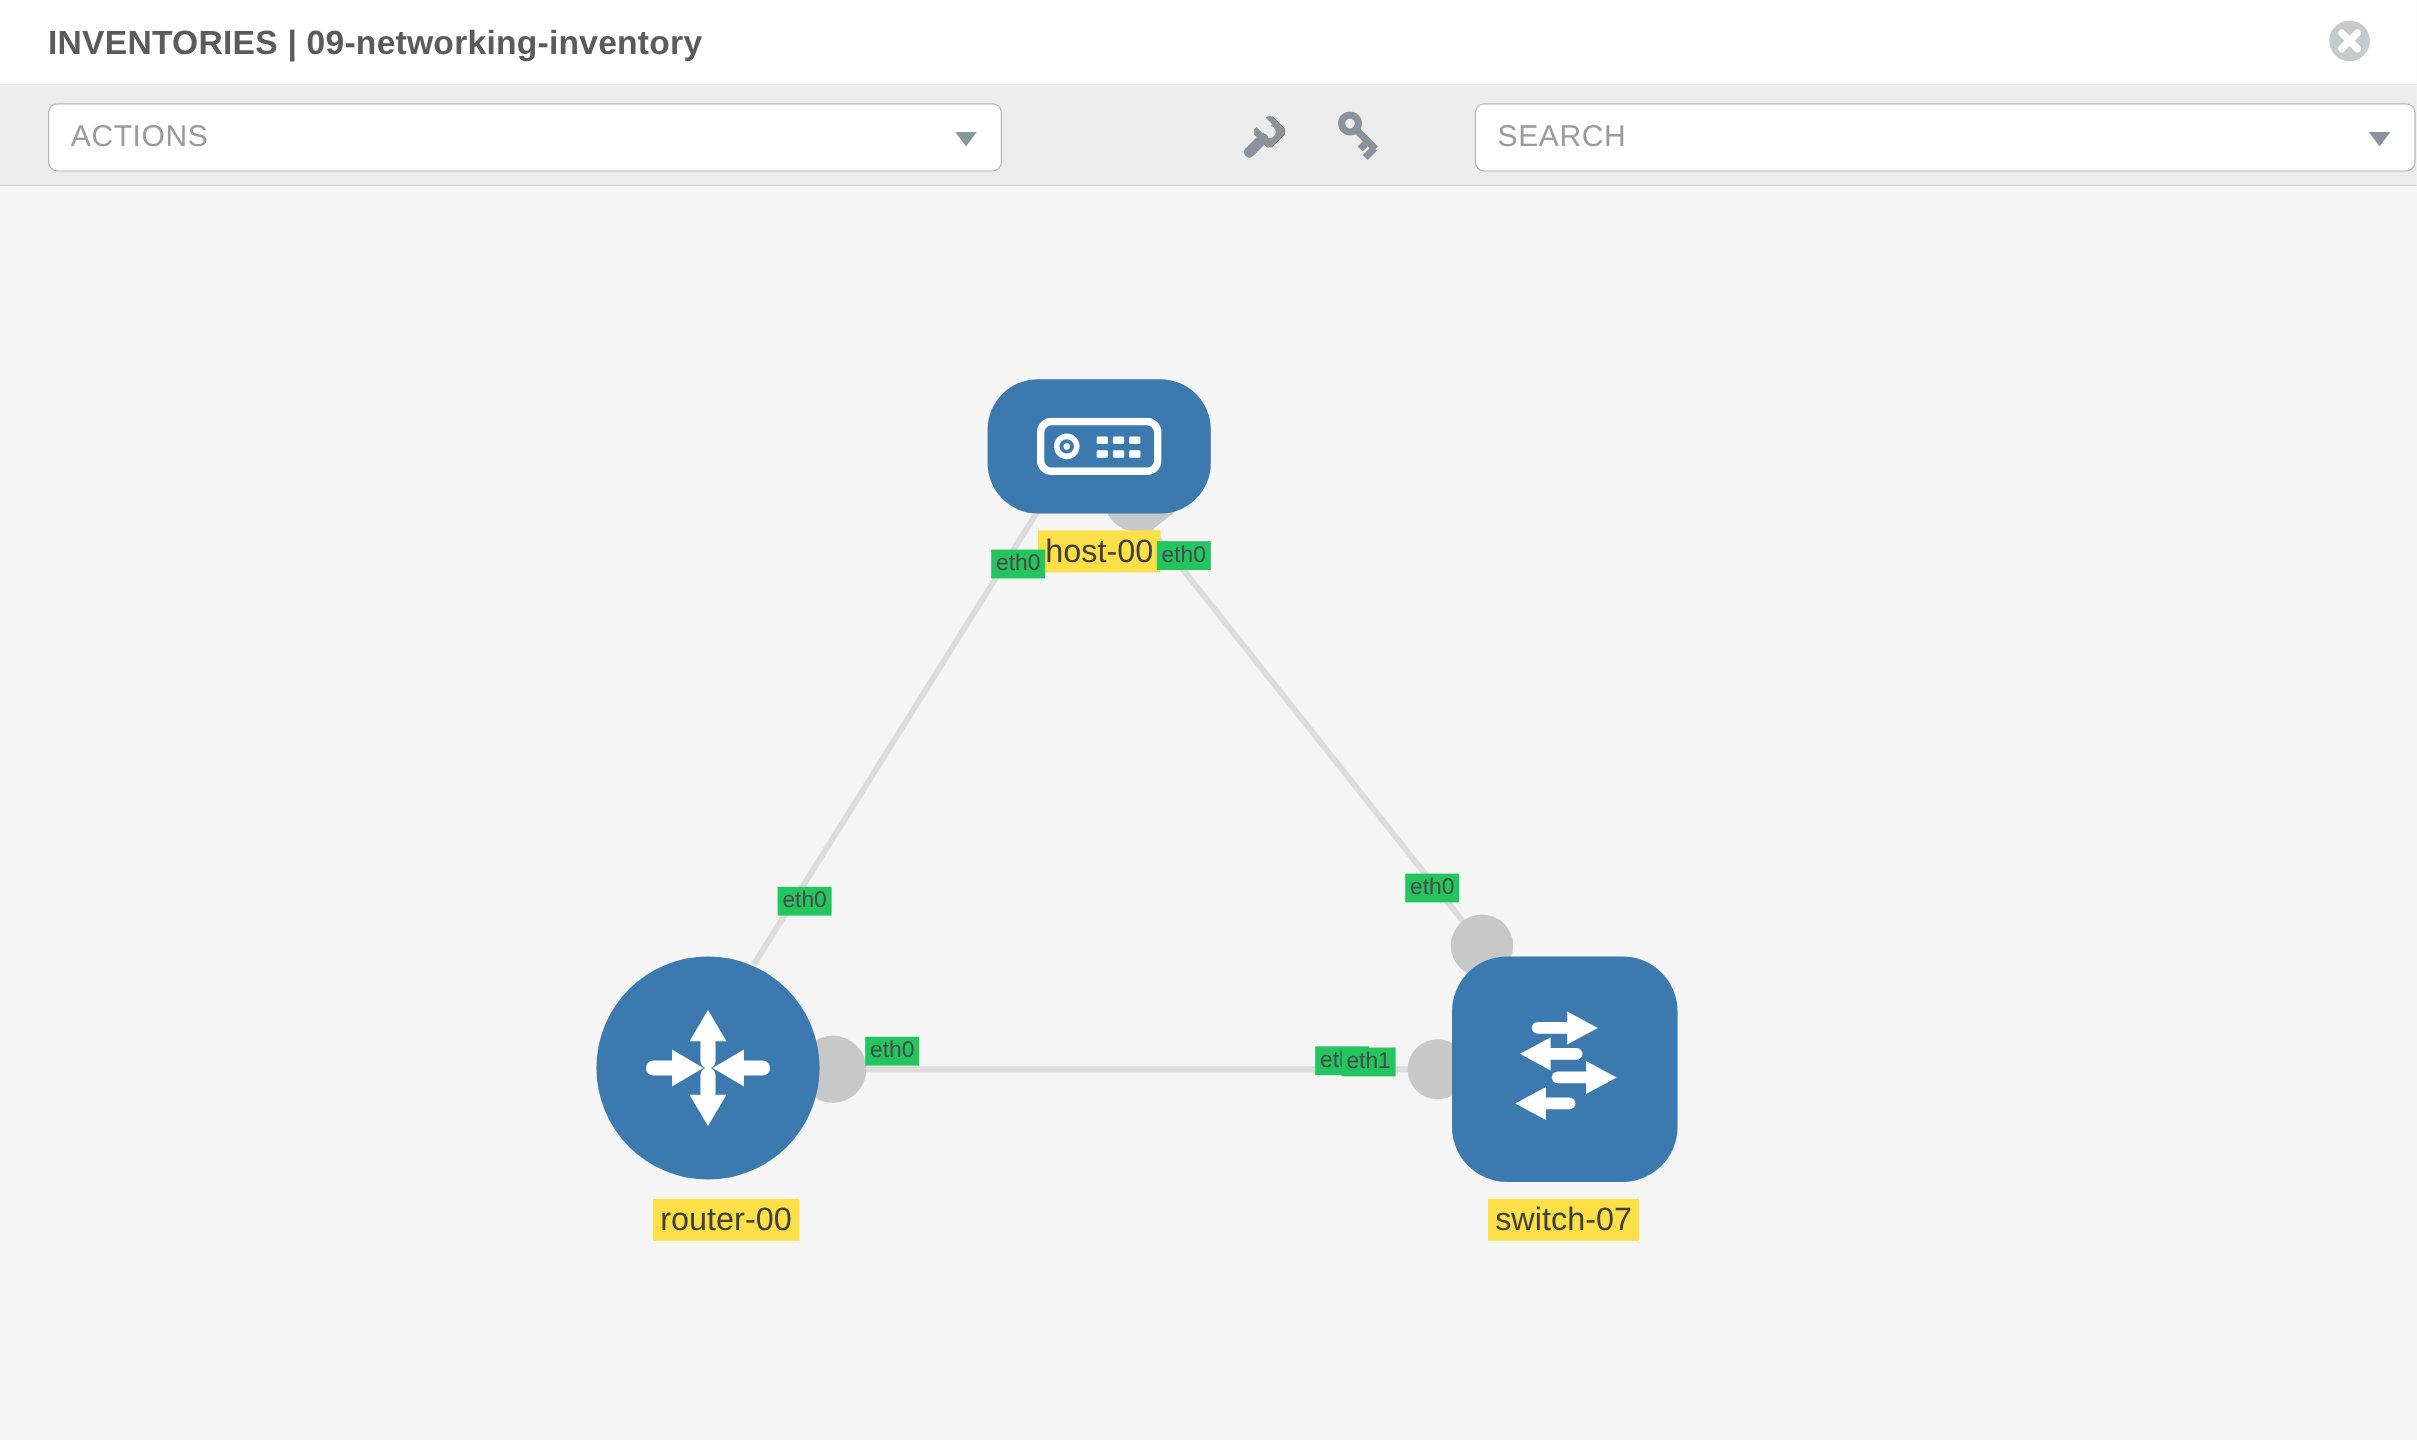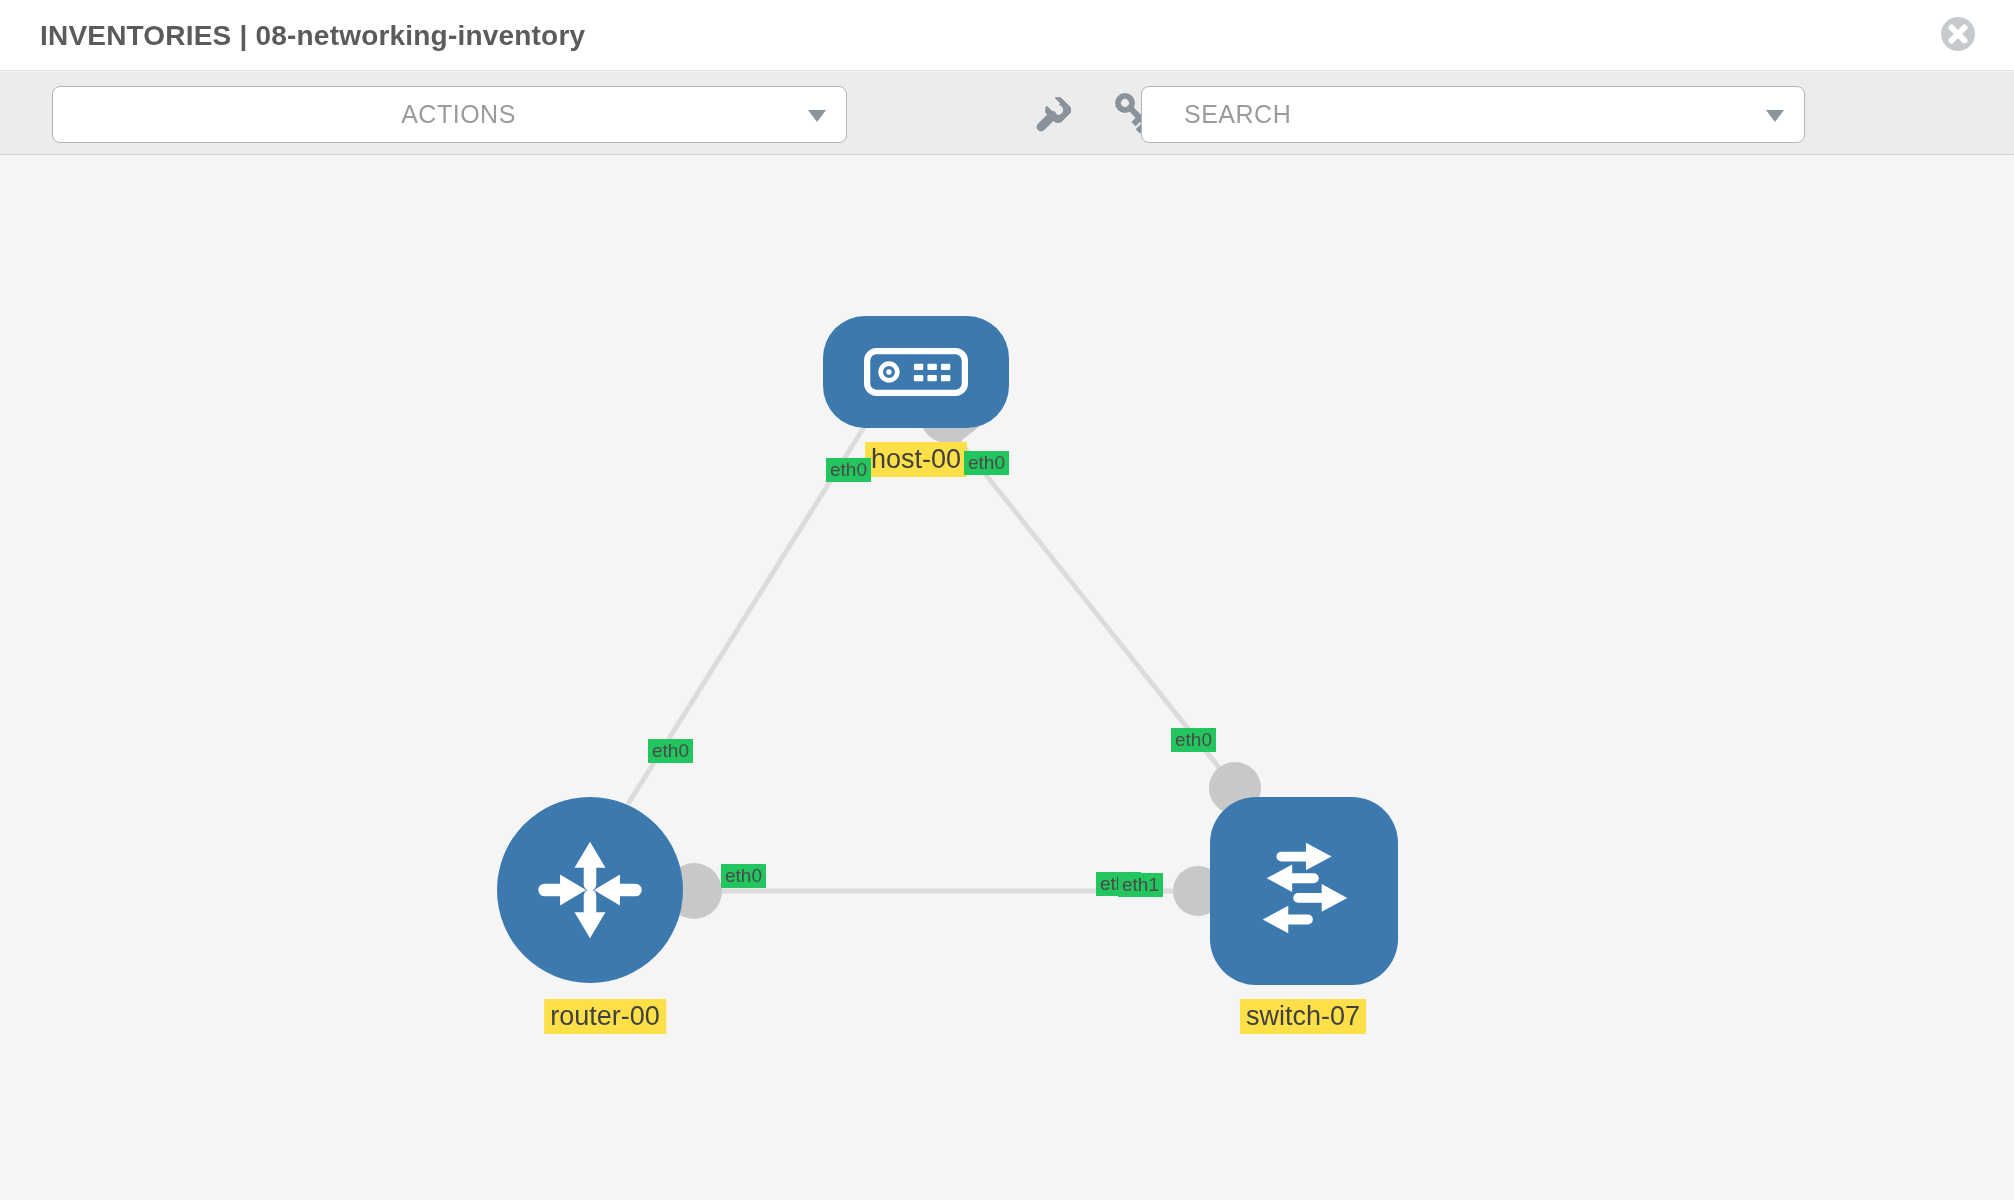--- a/index.html
+++ b/index.html
@@ -33,22 +33,22 @@
   }
   .dropdown .dd-label {
     margin-left: 18px; font-size: 25px; color: #9b9b9b; letter-spacing: 0.5px;
   }
   .dropdown .caret {
     position: absolute; right: 20px; top: 50%; margin-top: -5px;
     width: 0; height: 0;
     border-left: 9px solid transparent; border-right: 9px solid transparent;
     border-top: 12px solid #8a949c;
   }
-  .dd-actions { left: 52px; width: 795px; justify-content: center; }
-  .dd-search  { left: 1141px; width: 664px; padding-left: 24px; }
+  .dd-actions { left: 40px; width: 795px; }
+  .dd-search  { left: 1229px; width: 784px; }
   .tool-btn {
     position: absolute; top: 20px; width: 46px; height: 46px;
     display: flex; align-items: center; justify-content: center; cursor: pointer;
   }
   .tool-wrench { left: 1030px; }
   .tool-key    { left: 1112px; }
 
   
   .canvas {
     position: absolute; top: 156px; left: 0; width: 2014px; height: 1044px;
@@ -121,21 +121,21 @@
     content: ""; position: absolute; left: 8px; top: 0; width: 7px; height: 23px;
     background: #7d8287; border-radius: 3px;
   }
 </style>
 </head>
 <body>
 
 <div class="app">
 
   <div class="header">
-    <div class="page-title">INVENTORIES | 08-networking-inventory</div>
+    <div class="page-title">INVENTORIES | 09-networking-inventory</div>
     <div class="close-btn">
       <svg width="36" height="36" viewBox="0 0 36 36">
         <circle cx="18" cy="18" r="17" fill="#c7cacc"></circle>
         <path d="M11.5 11.5 L24.5 24.5 M24.5 11.5 L11.5 24.5" stroke="#ffffff" stroke-width="6" stroke-linecap="round"></path>
       </svg>
     </div>
   </div>
 
   <div class="toolbar">
     <div class="dropdown dd-actions">

